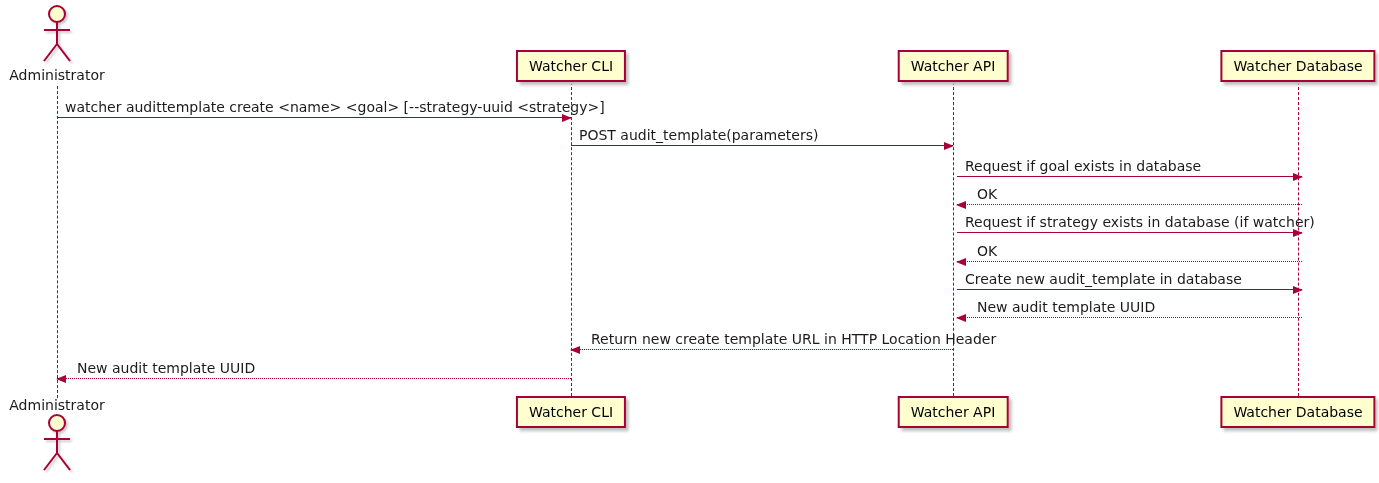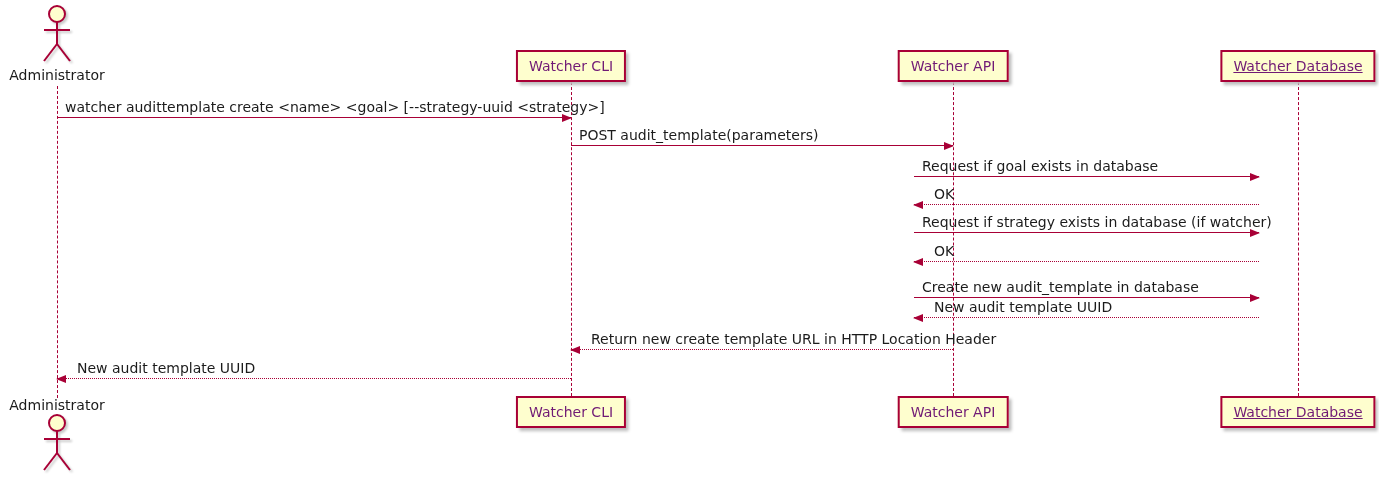--- a/index.html
+++ b/index.html
@@ -23,44 +23,44 @@
   
   .pbox{
     position:absolute;
     transform:translateX(-50%);
     background:#FEFECE;
     border:2px solid #A80036;
     box-shadow:3px 3px 3px #bdbdbd;
     padding:5px 11px;
     font-size:14px;line-height:18px;
     white-space:nowrap;
-    color:#701a75;
+    color:#000000;
   }
   .row-top{top:50px;}
   .row-bottom{top:396px;}
   .px-cli{left:571px;}
   .px-api{left:953px;}
-  .px-db{left:1298px;text-decoration:underline;}
+  .px-db{left:1298px;}
   
   .actor-label{
     position:absolute;left:57px;transform:translateX(-50%);
     font-size:14px;line-height:16px;white-space:nowrap;color:#1b1b1b;text-align:right;
   }
   .actor-label-top{top:67px;}
   .actor-label-bottom{top:397px;}
   .actor-figure{position:absolute;left:37px;filter:drop-shadow(2px 2px 1px #c9c9c9);}
   .actor-figure-top{top:4px;}
   .actor-figure-bottom{top:413px;}
   
   .msg{position:absolute;height:19px;}
   .span-a{left:57px;width:514px;}
   .span-b{left:571px;width:382px;}
-  .span-c{left:914px;width:345px;}
+  .span-c{left:957px;width:345px;}
   .m1{top:99px;}  .m2{top:127px;} .m3{top:158px;} .m4{top:186px;} .m5{top:214px;}
-  .m6{top:243px;} .m7{top:271px;margin-top:8px;} .m8{top:299px;} .m9{top:331px;} .m10{top:360px;}
+  .m6{top:243px;} .m7{top:271px;} .m8{top:299px;} .m9{top:331px;} .m10{top:360px;}
   .msg-label{
     position:absolute;bottom:3px;left:0;
     padding-left:8px;
     font-size:14px;line-height:15px;
     white-space:nowrap;color:#1b1b1b;
   }
   .dir-left .msg-label{padding-left:20px;text-align:center;}
   .msg-line{position:absolute;left:0;right:0;bottom:0;height:0;}
   .line-solid{border-top:1px solid #A80036;}
   .line-dotted{border-top:1px dotted #A80036;}

